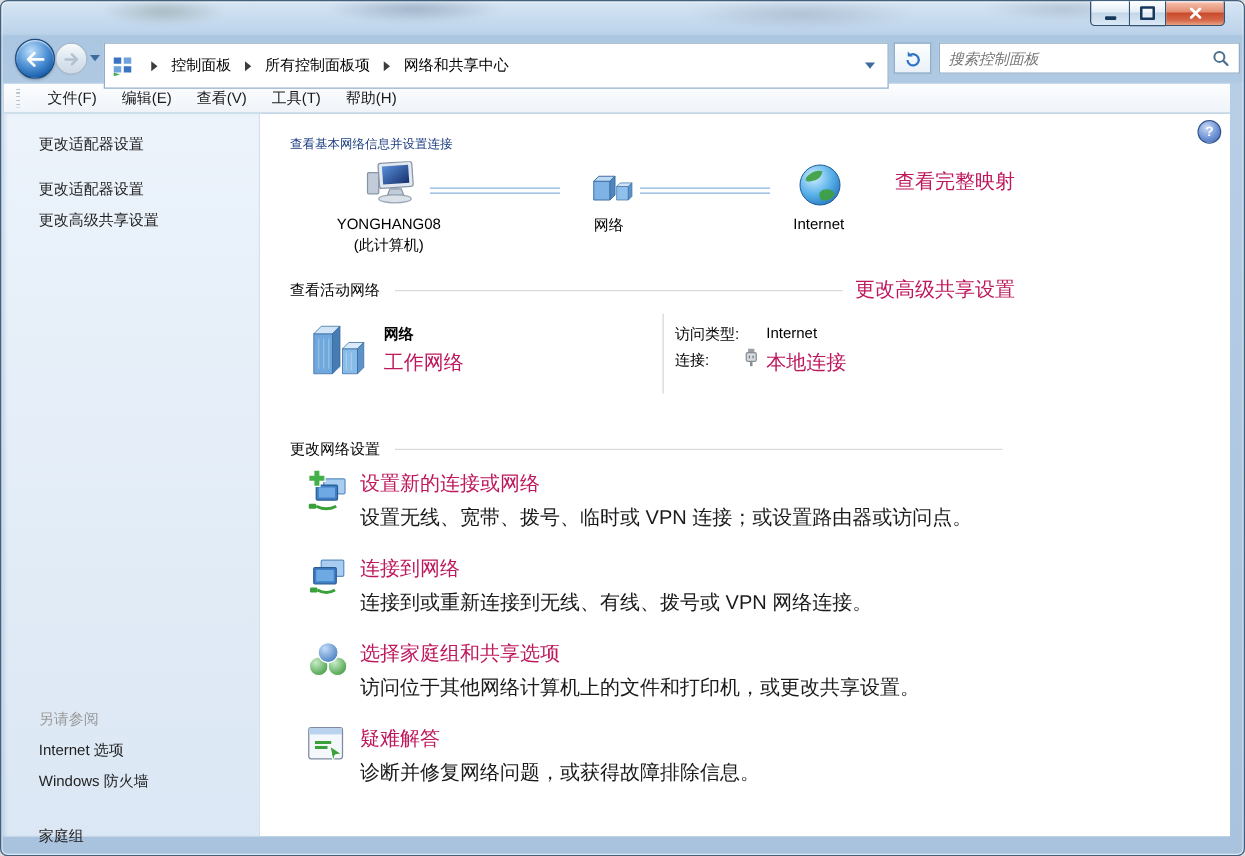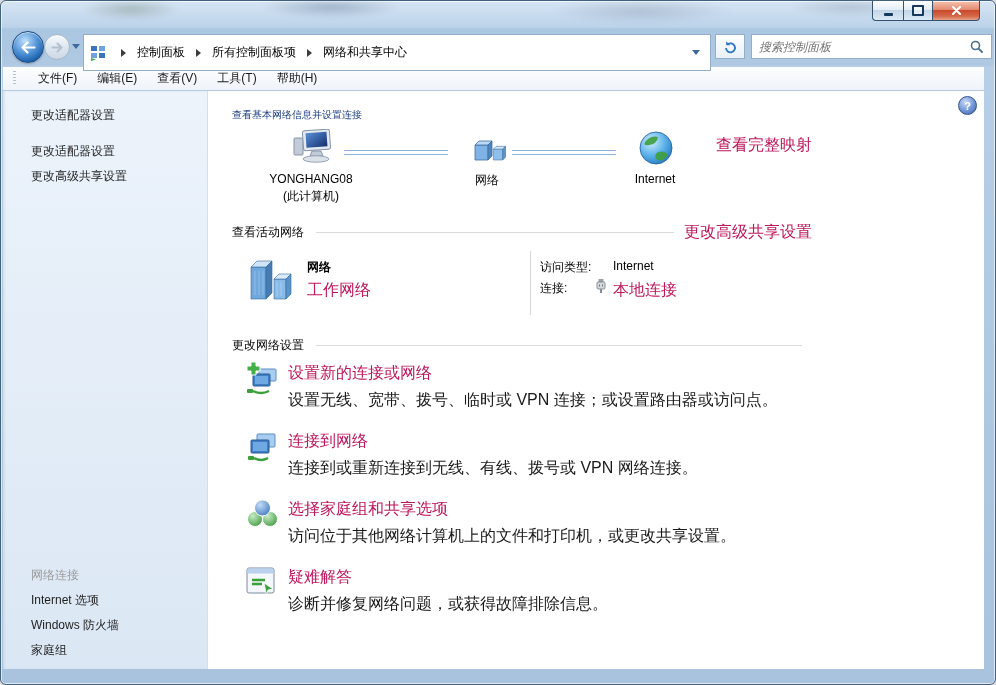--- a/index.html
+++ b/index.html
@@ -93,21 +93,21 @@
   .lbl-glb { left:348px; top:46px; }
   .dline { position:absolute; top:24px; height:3px; border-top:1px solid #8ab4dd; border-bottom:1px solid #8ab4dd; }
   .dl1 { left:112px; width:104px; } .dl2 { left:280px; width:104px; }
   .full-map { position:absolute; right:0; top:9px; }
 
   .link { font-size:16px; color:#be185d; text-decoration:none; cursor:pointer; white-space:nowrap; }
 
   .sec-hdr { display:flex; align-items:center; font-size:12px; color:#000; }
   .sec-hdr .rule { flex:1; height:1px; background:#dadada; margin:0 10px 0 12px; }
   .hdr-active { margin-top:10px; }
-  .hdr-settings { margin-top:16px; }
+  .hdr-settings { margin-top:30px; }
 
   .active-box { position:relative; height:72px; margin-top:6px; font-size:12px; }
   .anet-icon { position:absolute; left:12px; top:2px; }
   .anet-name { position:absolute; left:75px; top:10px; font-weight:bold; color:#000; }
   .anet-cat  { position:absolute; left:75px; top:31px; }
   .anet-div  { position:absolute; left:298px; top:2px; height:64px; width:1px; background:#d6d6d6; }
   .anet-lbl1 { position:absolute; left:308px; top:10px; color:#000; }
   .anet-val1 { position:absolute; left:381px; top:10px; color:#000; }
   .anet-lbl2 { position:absolute; left:308px; top:31px; color:#000; }
   .anet-plug { position:absolute; left:363px; top:29px; }
@@ -199,24 +199,24 @@
     <span class="menu-item">工具(T)</span>
     <span class="menu-item">帮助(H)</span>
   </div>
 
   <div class="content">
 
     <div class="sidebar">
       <span class="side-item" style="top:16px">更改适配器设置</span>
       <span class="side-item" style="top:52px">更改适配器设置</span>
       <span class="side-item" style="top:77px">更改高级共享设置</span>
-      <span class="side-hdr" style="top:476px">网络连接</span>
+      <span class="side-hdr" style="top:476px">另请参阅</span>
       <span class="side-item" style="top:501px">Internet 选项</span>
       <span class="side-item" style="top:526px">Windows 防火墙</span>
-      <span class="side-item" style="top:551px">家庭组</span>
+      <span class="side-item" style="top:570px">家庭组</span>
     </div>
 
     <div class="main">
       <div class="help-btn">
           <span>?</span>
         </div>
 
       <div class="inner">
         <h1 class="page-title">查看基本网络信息并设置连接</h1>
 

